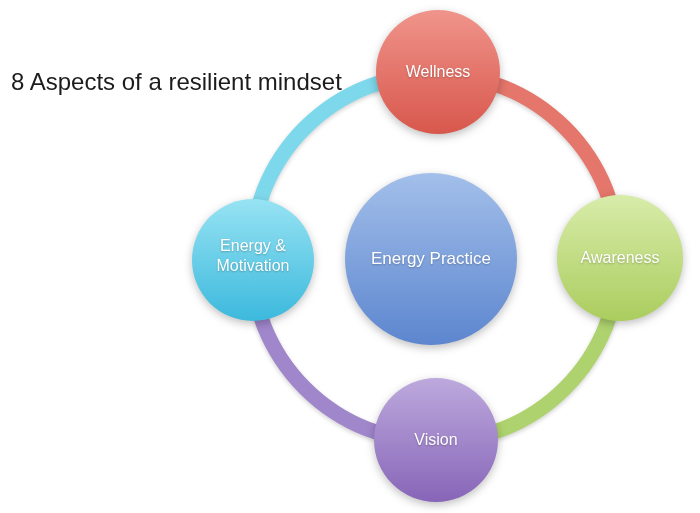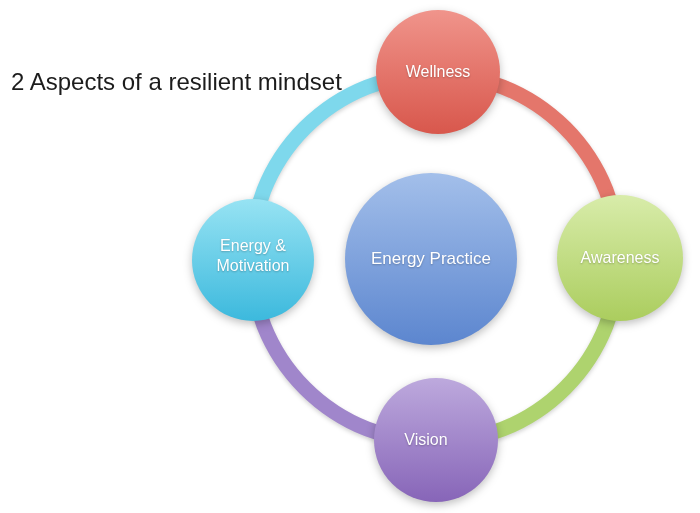--- a/index.html
+++ b/index.html
@@ -36,30 +36,30 @@
     color: #ffffff;
     font-size: 16px;
     line-height: 1.25;
     text-shadow: 0 1px 2px rgba(0,0,0,0.25);
     pointer-events: none;
   }
   .node-label.satellite { width: 124px; height: 124px; }
   .node-label.center-lbl { width: 172px; height: 172px; font-size: 17px; }
   .lbl-wellness  { left: 376px; top: 10px; }
   .lbl-awareness { left: 558px; top: 196px; }
-  .lbl-vision    { left: 364px; top: 378px; }
+  .lbl-vision    { left: 374px; top: 378px; }
   .lbl-energy    { left: 191px; top: 194px; padding: 0 14px; box-sizing: border-box; }
   .lbl-center    { left: 345px; top: 173px; }
 </style>
 </head>
 <body>
 
 <div class="slide">
 
-  <div class="title">2 Aspects of a resilient mindset</div>
+  <div class="title">8 Aspects of a resilient mindset</div>
 
   <svg class="diagram-svg" viewBox="0 0 700 513">
     <defs>
       <linearGradient id="gWellness" x1="0" y1="0" x2="0" y2="1">
         <stop offset="0" stop-color="#f0948b"></stop>
         <stop offset="1" stop-color="#d8574c"></stop>
       </linearGradient>
       <linearGradient id="gAwareness" x1="0" y1="0" x2="0" y2="1">
         <stop offset="0" stop-color="#d8ecaa"></stop>
         <stop offset="1" stop-color="#abcd5e"></stop>

